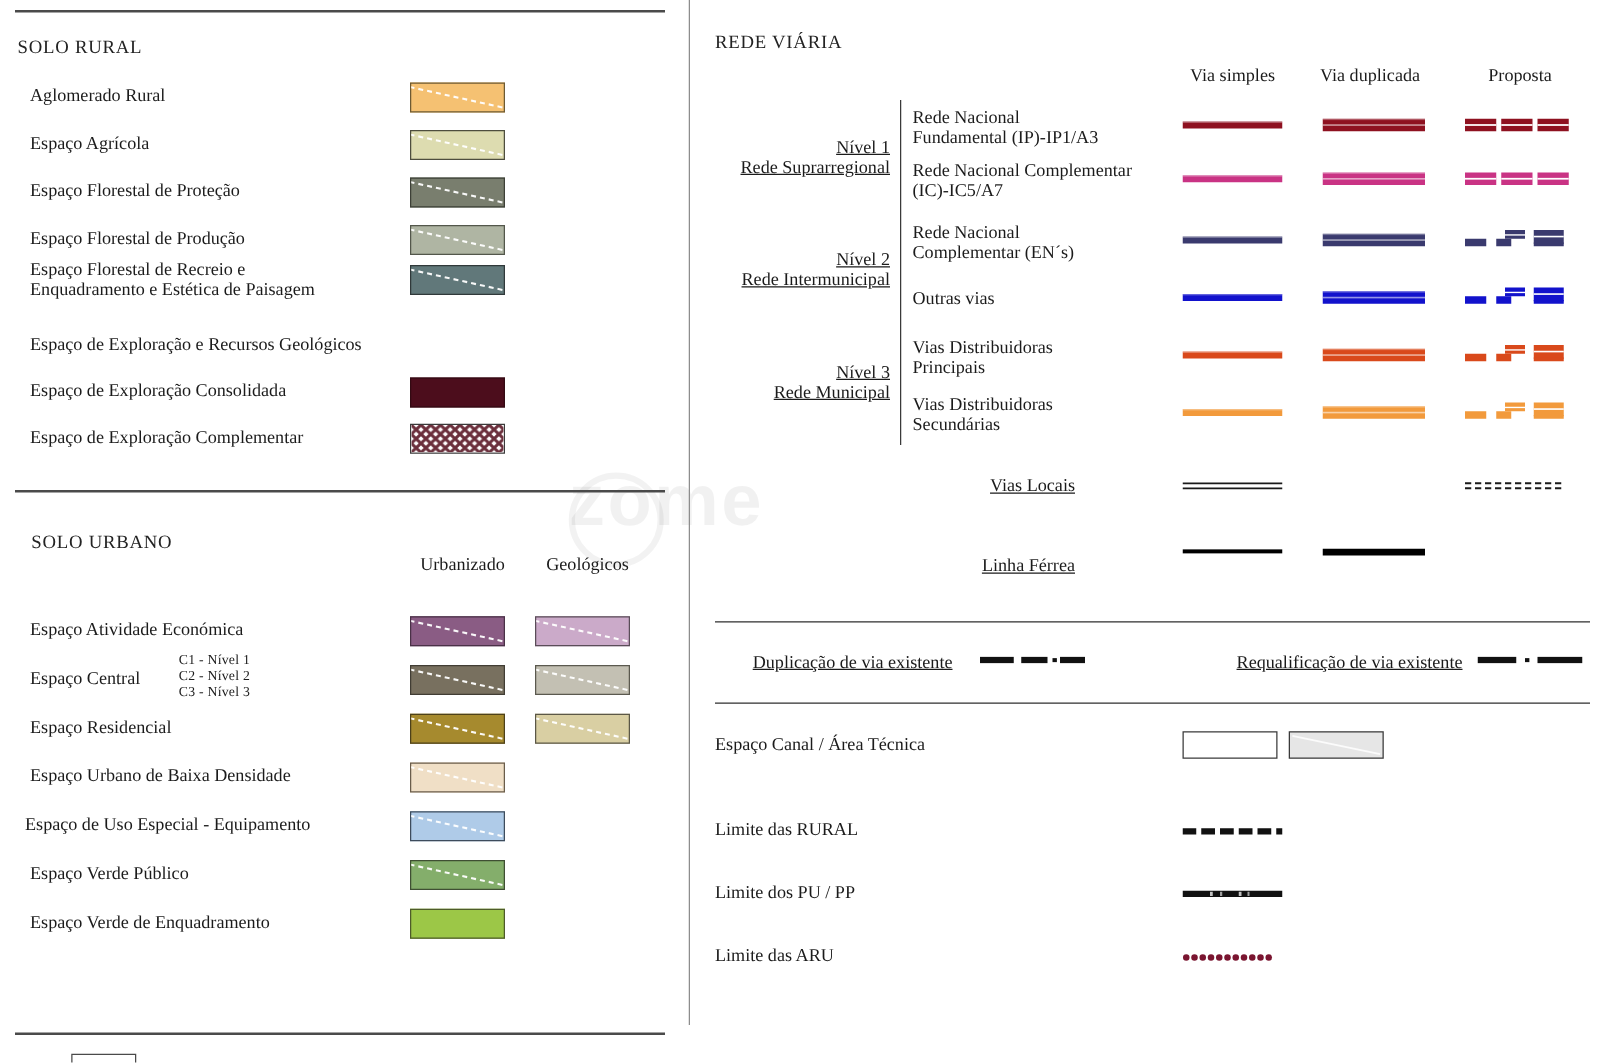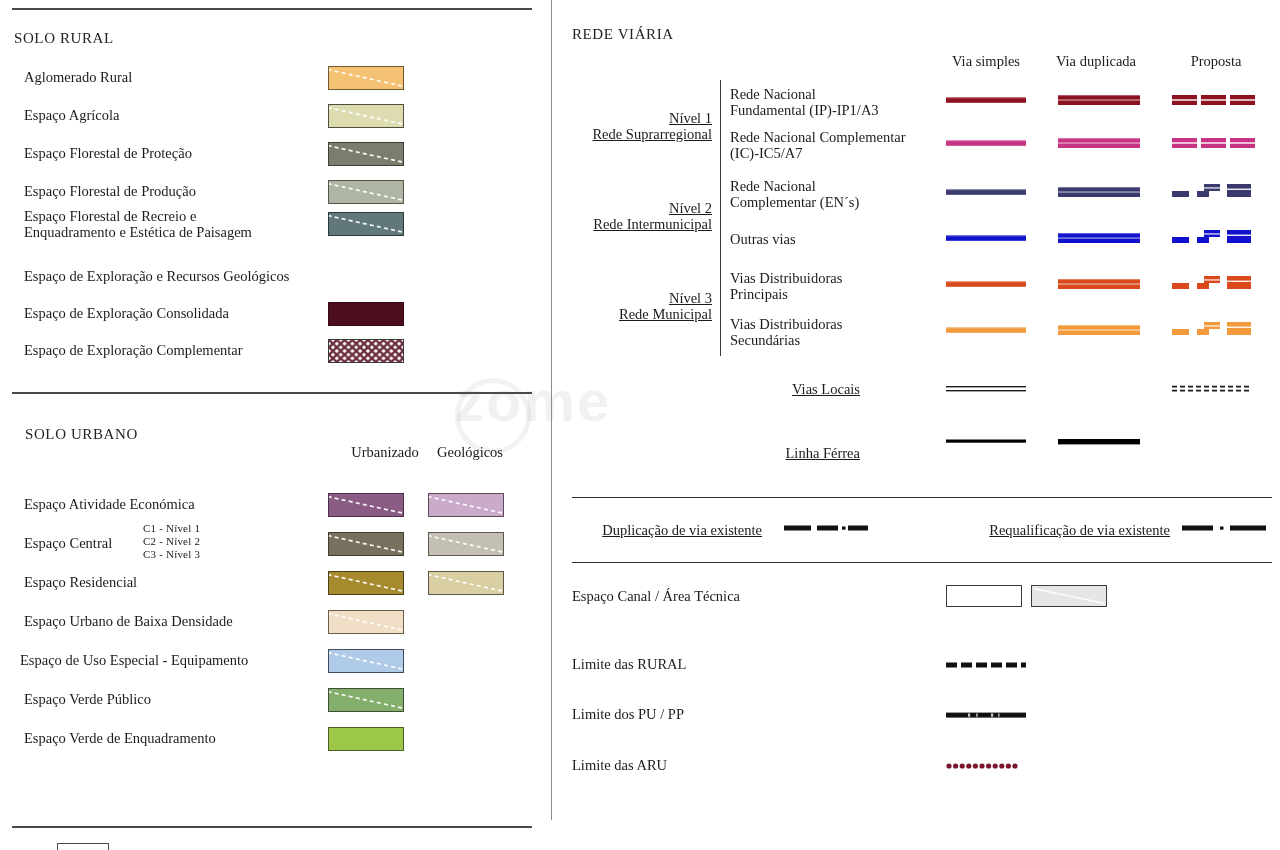--- a/index.html
+++ b/index.html
@@ -175,21 +175,21 @@
     </pattern>
               </defs>
     <rect width="76" height="24" fill="#ffffff"></rect>
     <rect width="76" height="24" fill="url(#hx)"></rect>
             </svg></div>
         </div>
       </div>
     </div>
 
   <div class="sect-title" style="left:25px;top:426px;">SOLO URBANO</div>
-  <div class="col-head" style="left:340px;top:444px;width:90px;">Urbanizado</div>
+  <div class="col-head" style="left:325px;top:444px;width:90px;">Urbanizado</div>
   <div class="col-head" style="left:424px;top:444px;width:92px;">Geológicos</div>
   <div id="urbano-rows">
       <div>
         <div class="lbl" style="left:24px;top:496px;">Espaço Atividade Económica</div>
         <div style="position:absolute;left:328px;top:493px;">
         <div class="sw " style="position:relative;background:#8A5C84;border-color:#4a3147;">
             <svg class="slash" viewBox="0 0 100 26" preserveAspectRatio="none">
     <line x1="2" y1="3" x2="98" y2="23" stroke="#ffffff" stroke-width="2" stroke-dasharray="5 4" stroke-linecap="butt" opacity="0.95"></line>
             </svg>
           </div>

